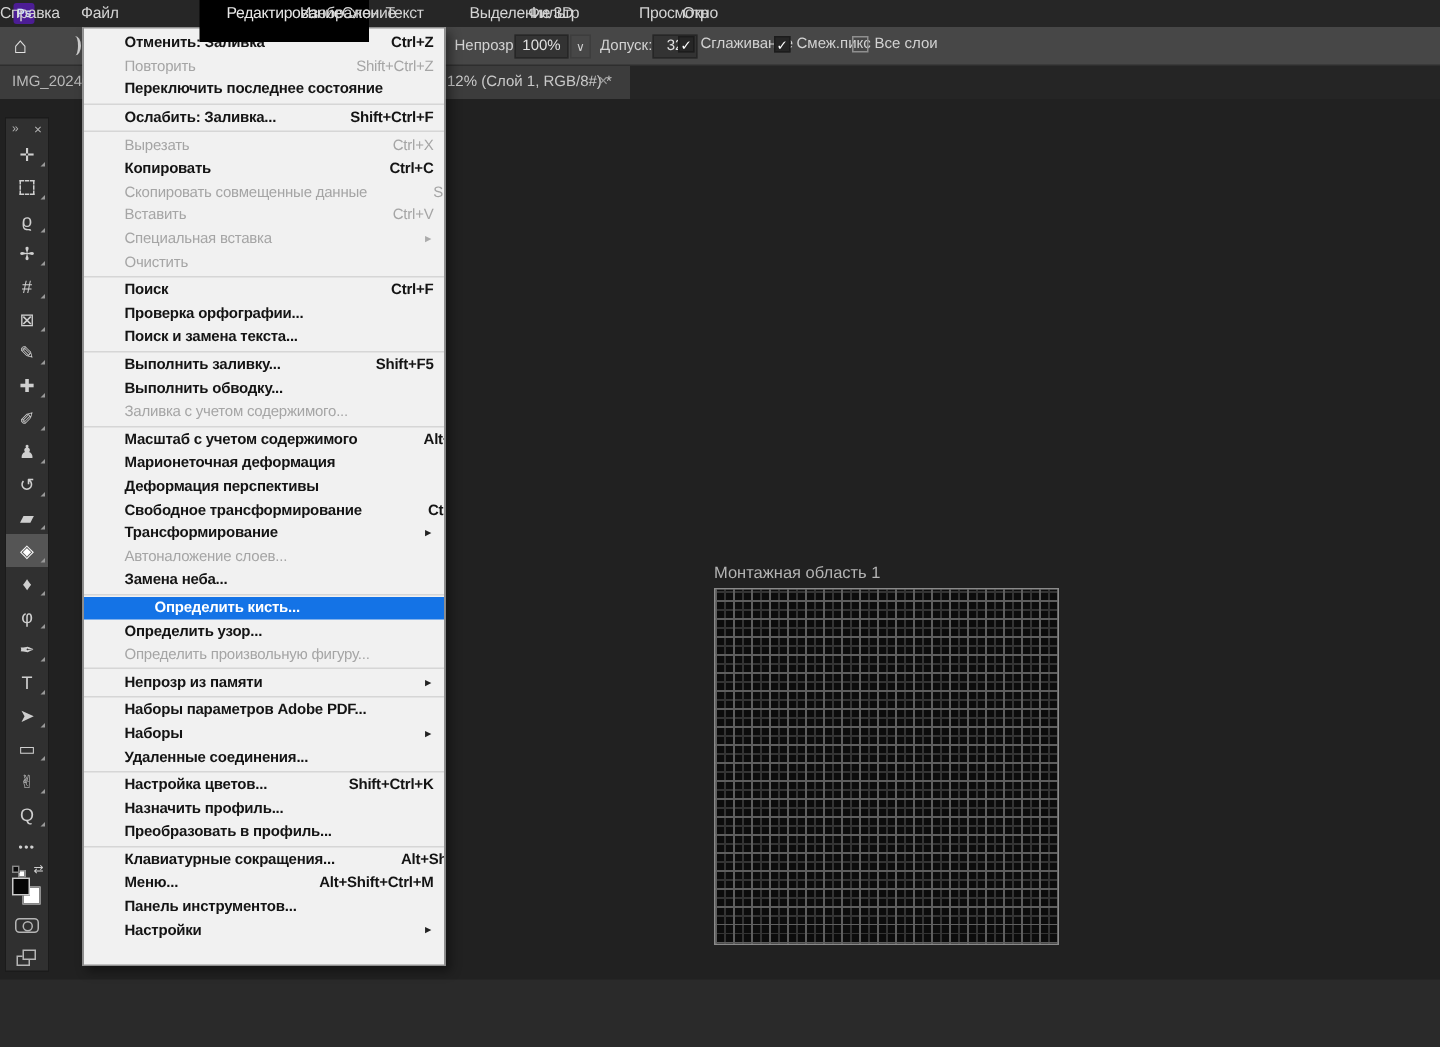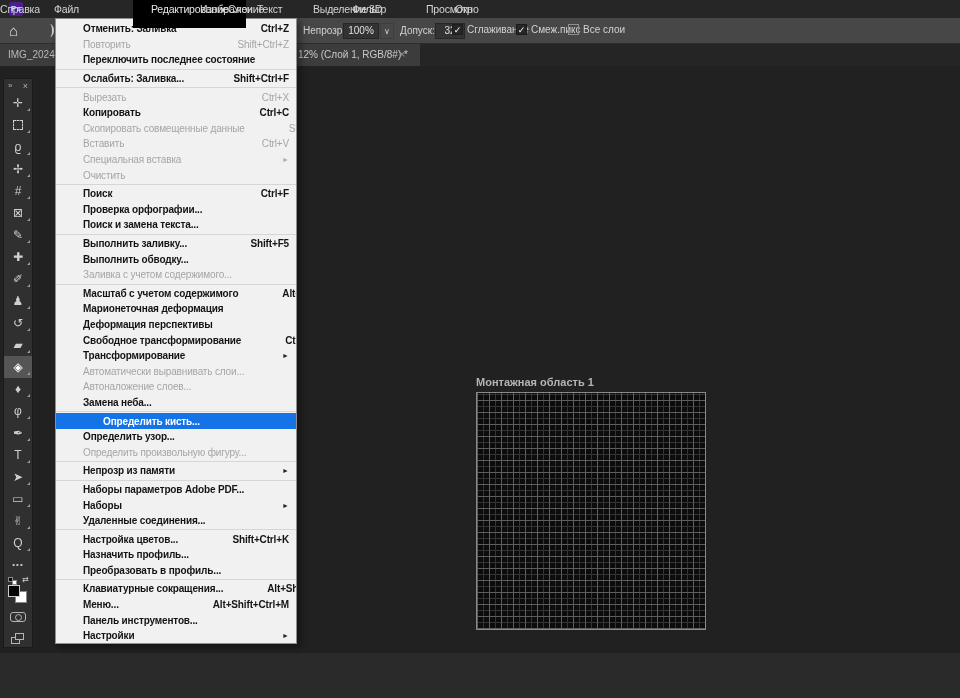--- a/index.html
+++ b/index.html
@@ -43,21 +43,21 @@
   
   .tabbar { position:absolute; left:0; top:44px; width:960px; height:22px; background:#252525; z-index:4; }
   .doc-tab { position:absolute; left:0; top:0; width:420px; height:22px; background:#3c3c3c; }
   .tab-name { position:absolute; left:8px; top:5px; font-size:10px; color:#b9b9b9; white-space:nowrap; }
   .tab-suffix { position:absolute; left:298px; top:5px; font-size:10px; color:#c9c9c9; white-space:nowrap; }
   .tab-close { position:absolute; left:399px; top:4px; font-size:11px; color:#9a9a9a; }
 
   
   .canvas { position:absolute; left:0; top:66px; width:960px; height:587px; background:#212121; }
   .bottomstrip { position:absolute; left:0; top:653px; width:960px; height:45px; background:#2a2a2a; }
-  .artboard-label { position:absolute; left:476px; top:376px; font-size:11px; font-weight:bold; color:#b4b4b4; }
+  .artboard-label { position:absolute; left:476px; top:376px; font-size:11px; font-weight:normal; color:#b4b4b4; }
   .artboard { position:absolute; left:476px; top:392px; width:230px; height:238px;
       background-color:#0c0c0c; border:1px solid #8a8a8a;
       background-image:
         repeating-linear-gradient(90deg,#5e5e5e 0 1px,transparent 1px 12px),
         repeating-linear-gradient(0deg,#5e5e5e 0 1px,transparent 1px 12px),
         repeating-linear-gradient(90deg,#343434 0 1px,transparent 1px 6px),
         repeating-linear-gradient(0deg,#343434 0 1px,transparent 1px 6px); }
 
   
   .toolpanel { position:absolute; left:3px; top:78px; width:30px; height:570px; background:#303030;
@@ -326,23 +326,20 @@
       </div>
       <div class="mi">
         <span class="mi-label">Свободное трансформирование</span>
         <span class="mi-short">Ctrl+T</span>
       </div>
       <div class="mi">
         <span class="mi-label">Трансформирование</span>
         <span class="mi-arr">►</span>
       </div>
       <div class="mi dis">
-        <span class="mi-label">Автоматически выравнивать слои...</span>
-      </div>
-      <div class="mi dis">
         <span class="mi-label">Автоналожение слоев...</span>
       </div>
       <div class="mi">
         <span class="mi-label">Замена неба...</span>
       </div>
       <div class="msep"></div>
       <div class="mi hl">
         <span class="mi-label">Определить кисть...</span>
       </div>
       <div class="mi">

